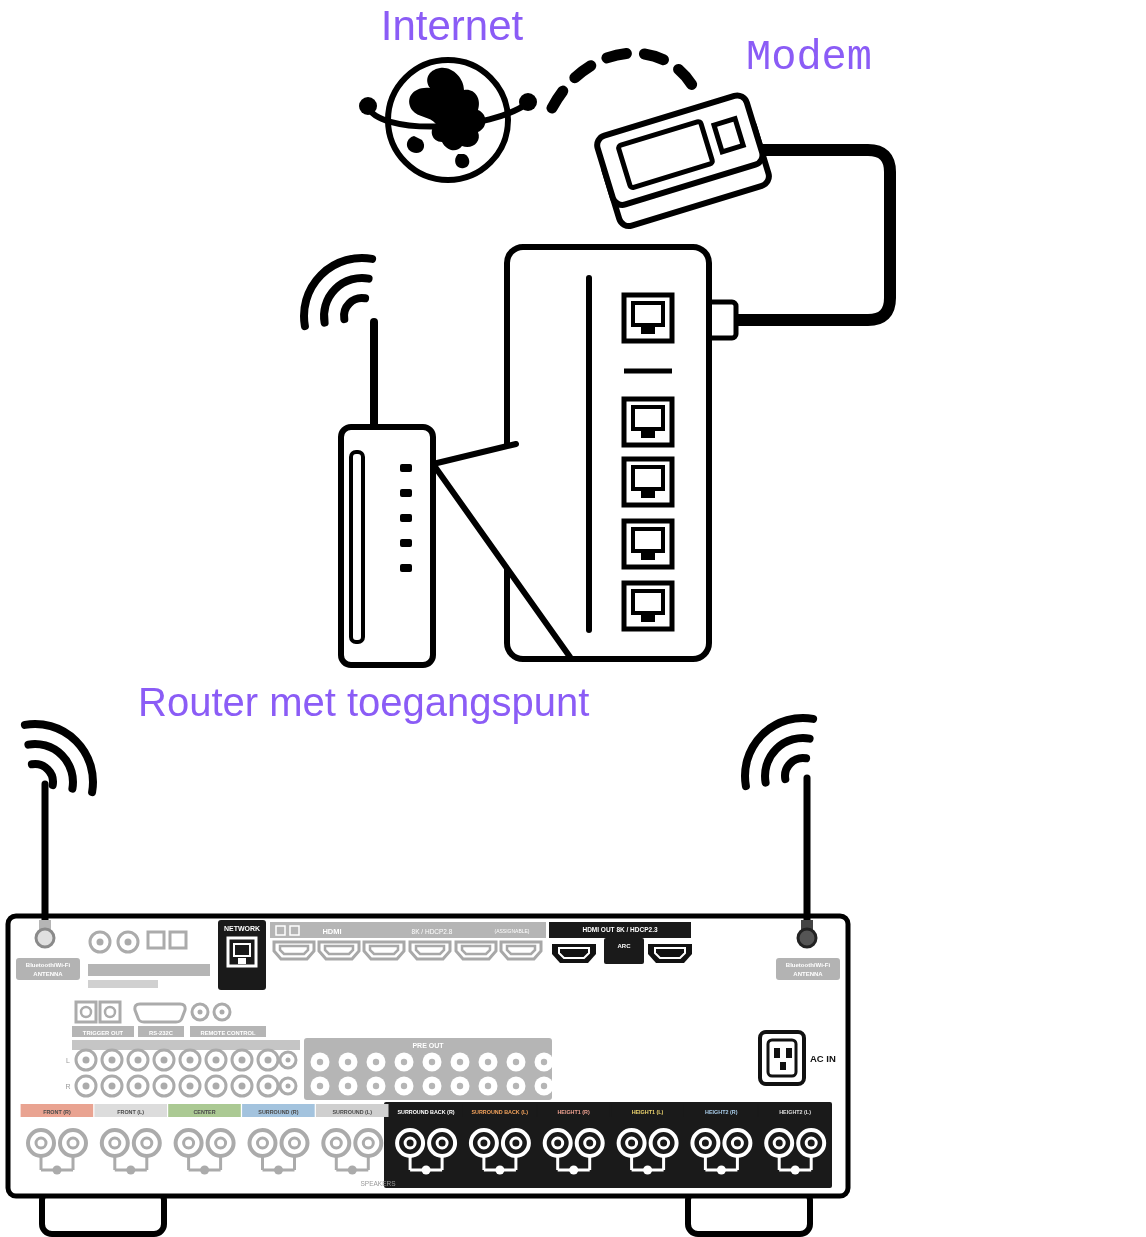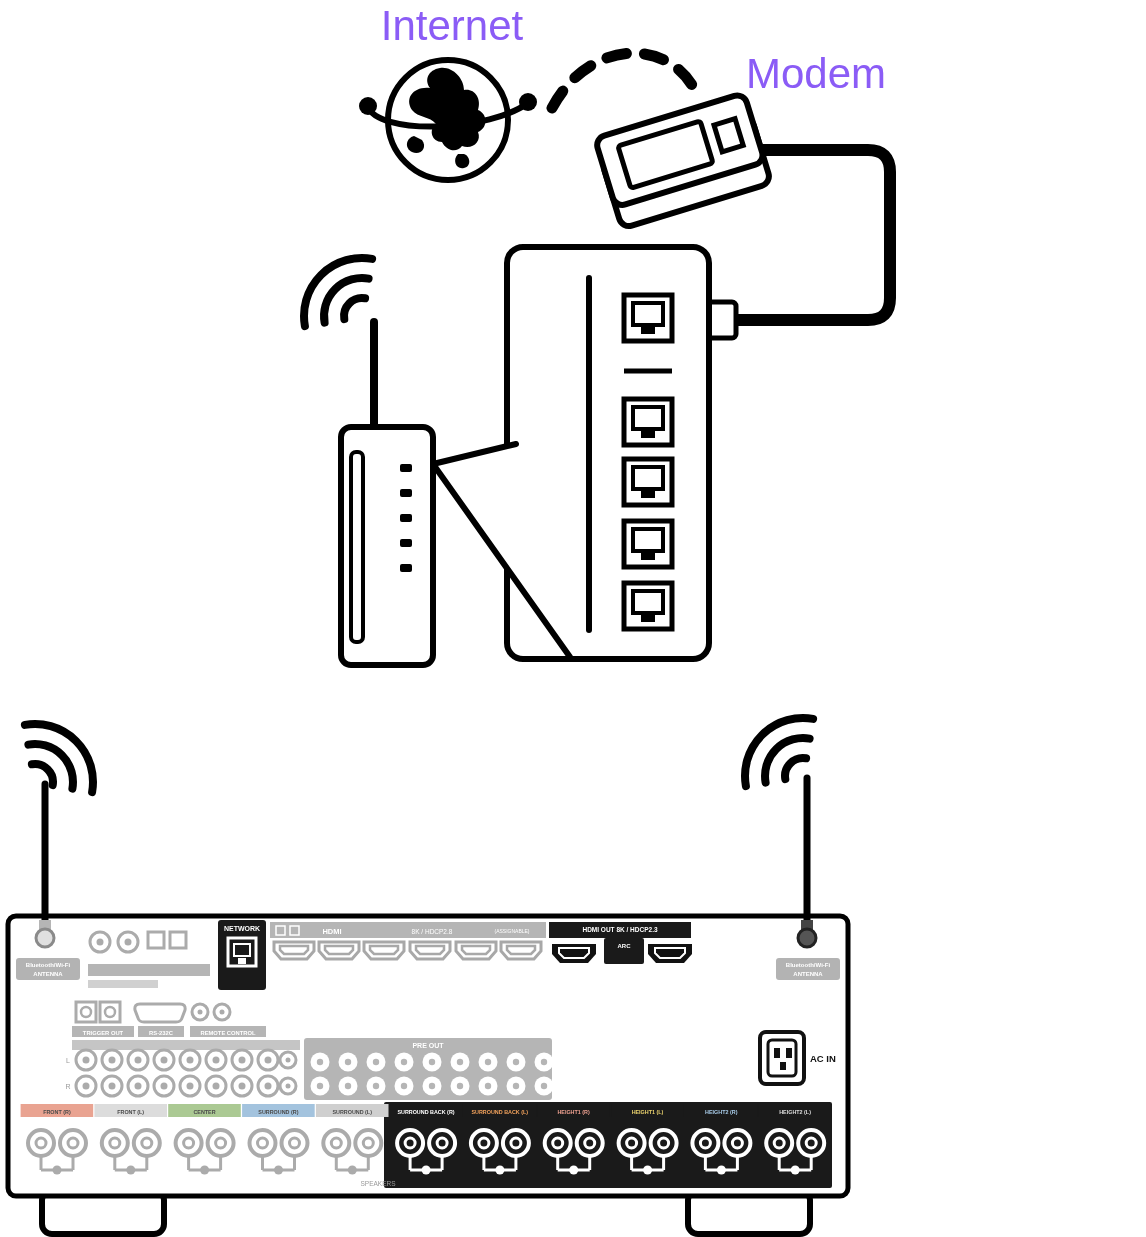--- a/index.html
+++ b/index.html
@@ -1,32 +1,33 @@
 <!DOCTYPE html>
 <html><head>
 <meta charset="utf-8">
 <style>
   html,body{margin:0;padding:0;background:#fff;}
   .canvas{position:relative;width:1146px;height:1237px;background:#fff;overflow:hidden;
           font-family:"Liberation Sans",sans-serif;}
   .canvas > svg{position:absolute;left:0;top:0;}
   .label{position:absolute;color:#8b5cf6;white-space:nowrap;}
   .label-internet{left:352px;top:2px;width:200px;text-align:center;font-size:42px;}
-  .label-modem{left:746px;top:50px;font-size:42px;}
+  .label-modem{left:746px;top:34px;font-size:42px;font-family:Liberation Mono, monospace;}
   .label-wan{left:744px;top:348px;font-size:38px;}
   .label-router{left:138px;top:680px;font-size:40px;}
   svg text{font-family:"Liberation Sans",sans-serif;}
 </style>
 </head>
 <body>
 
 <div class="canvas">
 
   <div class="label label-internet">Internet</div>
   <div class="label label-modem">Modem</div>
+  <div class="label label-router">Router met toegangspunt</div>
 
   <svg width="1146" height="1237" viewBox="0 0 1146 1237">
     <defs>
       <g id="wifi-arcs" fill="none" stroke="#000" stroke-linecap="round">
         <path d="M-17.7,3.1 A18,18 0 0 1 3.1,-17.7" stroke-width="8"></path>
         <path d="M-37.4,6.6 A38,38 0 0 1 6.6,-37.4" stroke-width="8"></path>
         <path d="M-57.1,10.1 A58,58 0 0 1 10.1,-57.1" stroke-width="8"></path>
       </g>
       <g id="rj45-port" stroke="#000">
         <rect x="0" y="0" width="48" height="46" fill="#fff" stroke-width="5"></rect>

